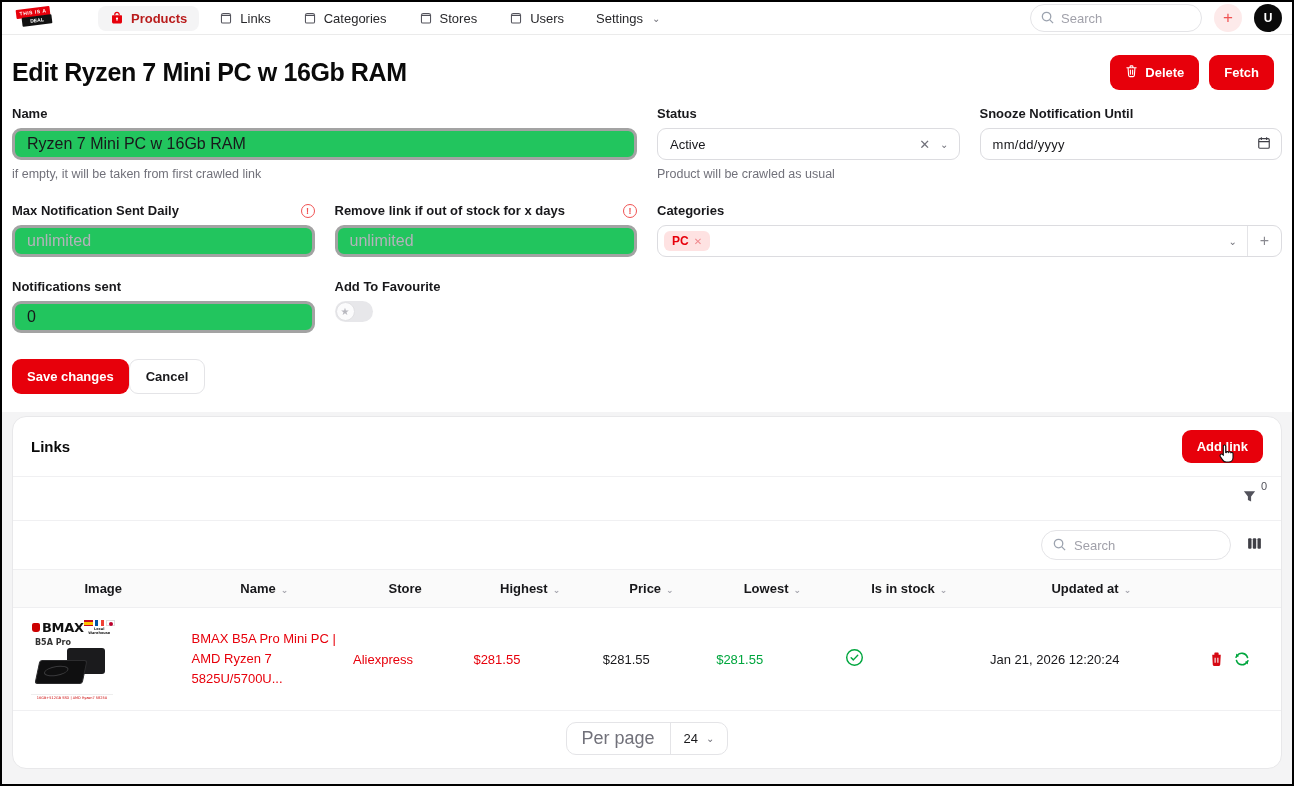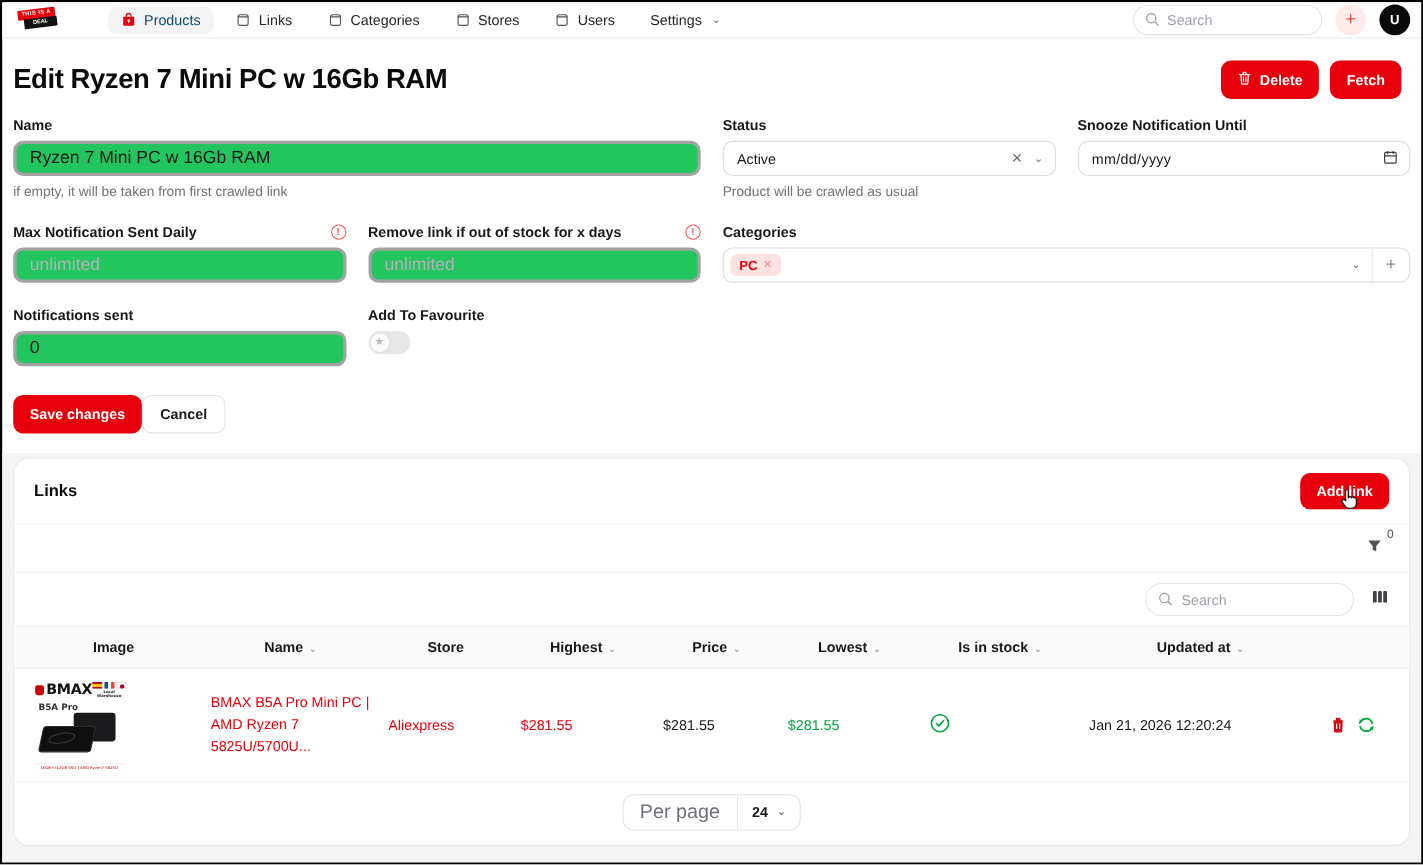--- a/index.html
+++ b/index.html
@@ -6,21 +6,21 @@
   html,body { width:1294px; height:786px; font-family:"Liberation Sans","DejaVu Sans",sans-serif; background:#fff; }
   .page { width:1294px; height:786px; border:2px solid #000; overflow:hidden; background:#fff; display:flex; flex-direction:column; }
 
   
   .topbar { height:33px; flex:0 0 33px; display:flex; align-items:center; padding:0 10px; border-bottom:1px solid #ebebeb; background:#fff; }
   .logo { width:46px; height:26px; position:relative; margin-left:2px; flex:0 0 46px; }
   .logo .l1 { position:absolute; left:2px; top:3px; width:34px; height:9px; background:#e7000b; transform:rotate(-7deg); border-radius:1px; color:#fff; font-size:5px; font-weight:700; text-align:center; line-height:9px; letter-spacing:.5px; }
   .logo .l2 { position:absolute; left:8px; top:11px; width:30px; height:9px; background:#111; transform:rotate(-7deg); border-radius:1px; color:#fff; font-size:5px; font-weight:700; text-align:center; line-height:9px; }
   .nav { display:flex; align-items:center; gap:8px; margin-left:38px; }
   .nav-item { display:flex; align-items:center; gap:7px; padding:5px 12px; font-size:13px; color:#27272a; border-radius:8px; cursor:pointer; white-space:nowrap; }
-  .nav-item.active { background:#f4f4f5; color:#0c4a6e; font-weight:400; }
+  .nav-item.active { background:#f4f4f5; color:#b91c1c; font-weight:700; }
   .nav-item svg { display:block; }
   .chev { font-size:10px; color:#71717a; margin-left:2px; }
   .topbar-right { margin-left:auto; display:flex; align-items:center; gap:12px; }
   .searchbox { position:relative; width:172px; }
   .searchbox input { width:100%; height:28px; border:1px solid #e4e4e7; border-radius:14px; padding:0 10px 0 30px; font-size:13px; color:#18181b; outline:none; }
   .searchbox input::placeholder { color:#a1a1aa; }
   .searchbox .mag { position:absolute; left:10px; top:6px; }
   .plus-btn { width:28px; height:28px; border-radius:50%; background:#fdeaea; color:#f05252; border:none; font-size:17px; line-height:26px; text-align:center; cursor:pointer; }
   .avatar { width:28px; height:28px; border-radius:50%; background:#0a0a0a; color:#fff; font-size:12px; font-weight:700; display:flex; align-items:center; justify-content:center; }
 
@@ -98,21 +98,21 @@
   .pimg .model { font-size:8px; font-weight:700; color:#333; margin:3px 0 0 4px; }
   .pcbody { position:absolute; left:6px; top:30px; width:70px; height:38px; }
   .pc1 { position:absolute; right:2px; top:0; width:38px; height:26px; background:#1b1b1d; border-radius:3px; }
   .pc2 { position:absolute; left:0; top:12px; width:48px; height:24px; background:#0f0f10; border-radius:3px; transform:skewX(-12deg); border:1px solid #2c2c2e; }
   .pc2::after { content:""; position:absolute; left:6px; top:5px; width:22px; height:8px; border-radius:50%; border:1px solid #3a3a3c; transform:rotate(-8deg); }
   .pimg .cap { position:absolute; bottom:0; left:0; width:100%; font-size:3.5px; color:#c00; text-align:center; border-top:0.5px solid #eee; padding-top:1px; }
 
   .pagi-row { display:flex; justify-content:center; padding:11px 0 13px 0; border-top:1px solid #f0f0f2; }
   .pagi { display:flex; align-items:center; border:1px solid #e4e4e7; border-radius:10px; height:33px; overflow:hidden; background:#fff; }
   .pagi .pp { padding:0 15px; font-size:18px; color:#71717a; border-right:1px solid #e4e4e7; height:100%; display:flex; align-items:center; }
-  .pagi .pv { padding:0 13px; font-size:13px; font-weight:700; color:#18181b; display:flex; align-items:center; gap:6px; }
+  .pagi .pv { padding:0 13px; font-size:13px; font-weight:400; color:#18181b; display:flex; align-items:center; gap:6px; }
 </style>
 </head>
 <body>
 
 <div class="page">
 
   <div class="topbar">
     <div class="logo">
       <div class="l1">THIS IS A</div>
         <div class="l2">DEAL</div>

